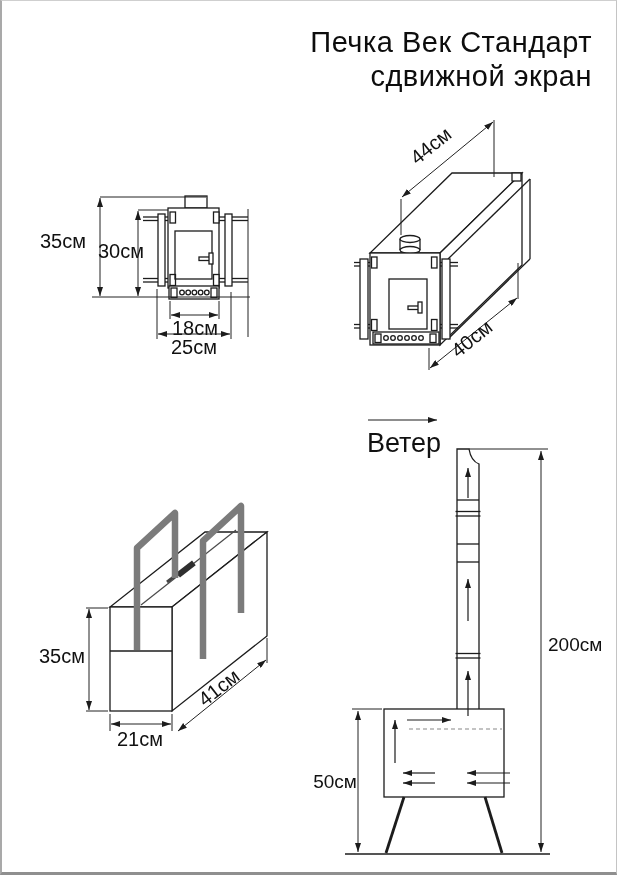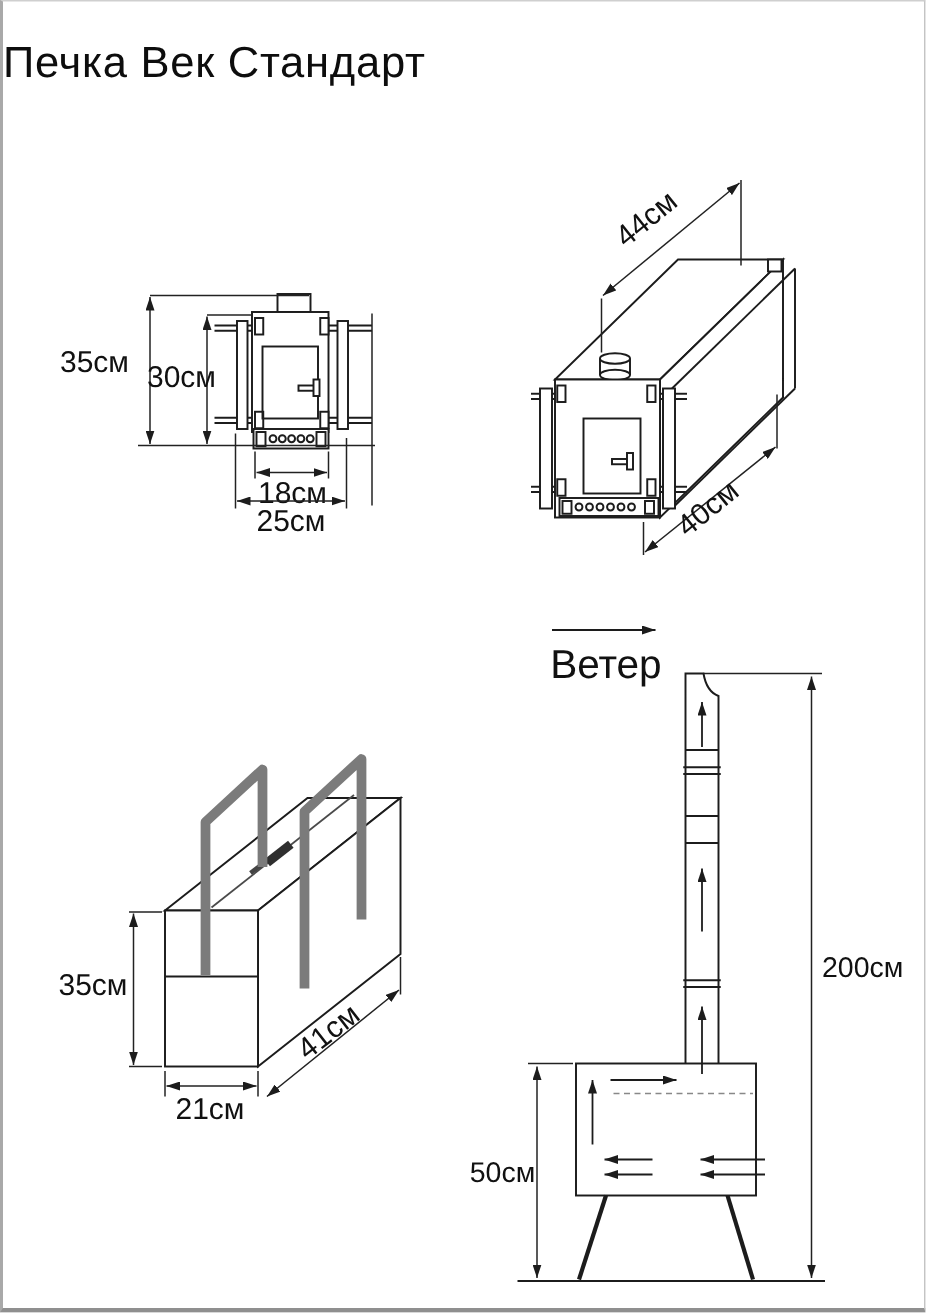--- a/index.html
+++ b/index.html
@@ -10,21 +10,21 @@
     border-top:1px solid #cfcfcf;
     border-right:1px solid #c4c4c4;
     border-left:2px solid #a9a9a9;
     border-bottom:3px solid #8f8f8f;
     box-sizing:border-box;
     overflow:hidden;
     font-family:"Liberation Sans", sans-serif;
   }
   .title{
     position:absolute;top:24px;left:0;width:590px;
-    text-align:left;color:#0d0d0d;
+    text-align:right;color:#0d0d0d;
     font-size:29px;line-height:34px;letter-spacing:0.5px;
   }
   svg{position:absolute;top:0;left:0;}
   .ln{stroke:#1c1c1c;stroke-width:1.3;fill:none;}
   .lnf{stroke:#1c1c1c;stroke-width:1.3;fill:#ffffff;}
   .dim{stroke:#222222;stroke-width:1;fill:none;}
   .arrow{stroke:#1c1c1c;stroke-width:1.2;fill:none;}
   .dash{stroke:#888888;stroke-width:1.1;fill:none;stroke-dasharray:4 3;}
   .strap{stroke:#7b7b7b;stroke-width:6.5;fill:none;stroke-linejoin:round;}
   .zip{stroke:#4a4a4a;stroke-width:1.2;fill:none;}
@@ -33,20 +33,21 @@
   text.lbl-s{font:19px "Liberation Sans", sans-serif;fill:#111111;}
   text.big{font:27px "Liberation Sans", sans-serif;fill:#111111;}
 </style>
 </head>
 <body>
 
 <div class="page">
 
   <div class="title">
     <div>Печка Век Стандарт</div>
+    <div>сдвижной экран</div>
   </div>
 
   <svg width="617" height="875" viewBox="0 0 617 875">
     <defs>
       <marker id="ah" markerWidth="9" markerHeight="6" refX="9" refY="3" orient="auto-start-reverse" markerUnits="userSpaceOnUse">
         <path d="M0,0 L9,3 L0,6 Z" fill="#1c1c1c"></path>
       </marker>
     </defs>
 
     <g>

